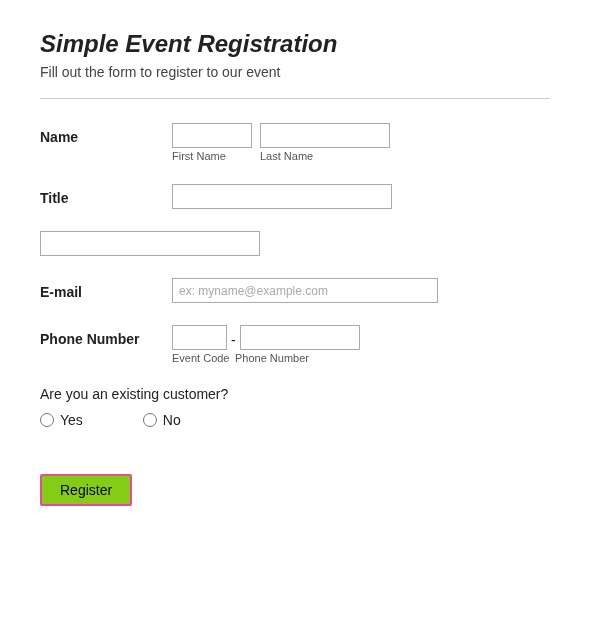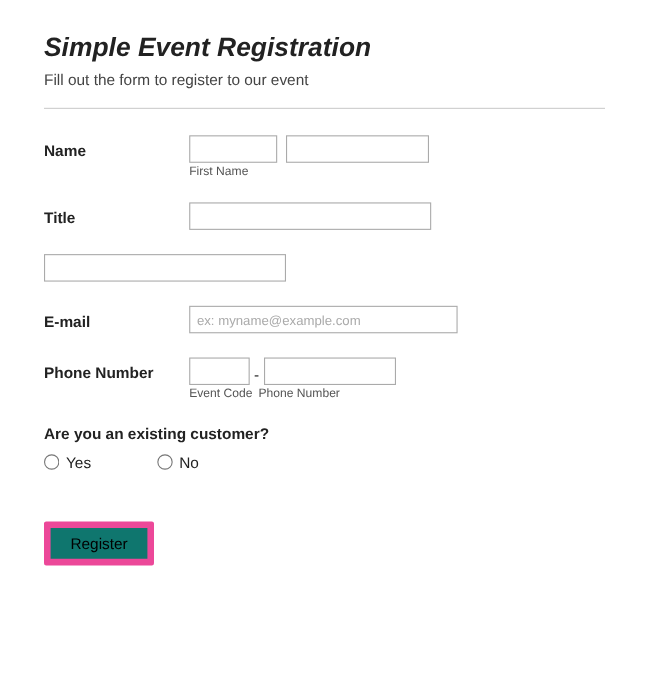--- a/index.html
+++ b/index.html
@@ -93,21 +93,21 @@
 
     .title-input {
       width: 220px;
     }
 
     .company-input {
       width: 220px;
     }
 
     .email-input {
-      width: 244px;
+      width: 266px;
     }
 
     .area-code-input {
       width: 55px;
     }
 
     .phone-separator {
       font-size: 14px;
       margin: 0 4px;
       padding-top: 4px;
@@ -128,21 +128,21 @@
       width: 63px;
     }
 
     .phone-hint-num {
       font-size: 11px;
       color: #555;
     }
 
     .customer-question {
       font-size: 14px;
-      font-weight: bold;
+      font-weight: normal;
       margin-bottom: 10px;
     }
 
     .radio-group {
       display: flex;
       gap: 60px;
       margin-bottom: 46px;
     }
 
     .radio-label {
@@ -153,22 +153,22 @@
       cursor: pointer;
     }
 
     input[type="radio"] {
       width: 14px;
       height: 14px;
       cursor: pointer;
     }
 
     .register-btn {
-      background: #0f766e;
-      border: 6px solid #ec4899;
+      background: #84cc16;
+      border: 2px solid #ec4899;
       padding: 6px 18px;
       font-size: 14px;
       cursor: pointer;
       border-radius: 2px;
     }
   </style>
 </head>
 <body>
 
 
@@ -181,20 +181,21 @@
 
 <div class="form-row">
   <div class="form-label">Name</div>
   <div class="name-inputs">
     <div class="name-field">
       <input type="text" class="first-name-input" style="width: 80px;" placeholder="">
       <span class="name-hint">First Name</span>
     </div>
     <div class="name-field">
       <input type="text" class="last-name-input" style="width: 130px;" placeholder="">
+      <span class="name-hint">Last Name</span>
     </div>
   </div>
 </div>
 
 
 <div class="form-row">
   <div class="form-label">Title</div>
   <div class="form-controls">
     <input type="text" class="title-input" placeholder="" style="">
   </div>

